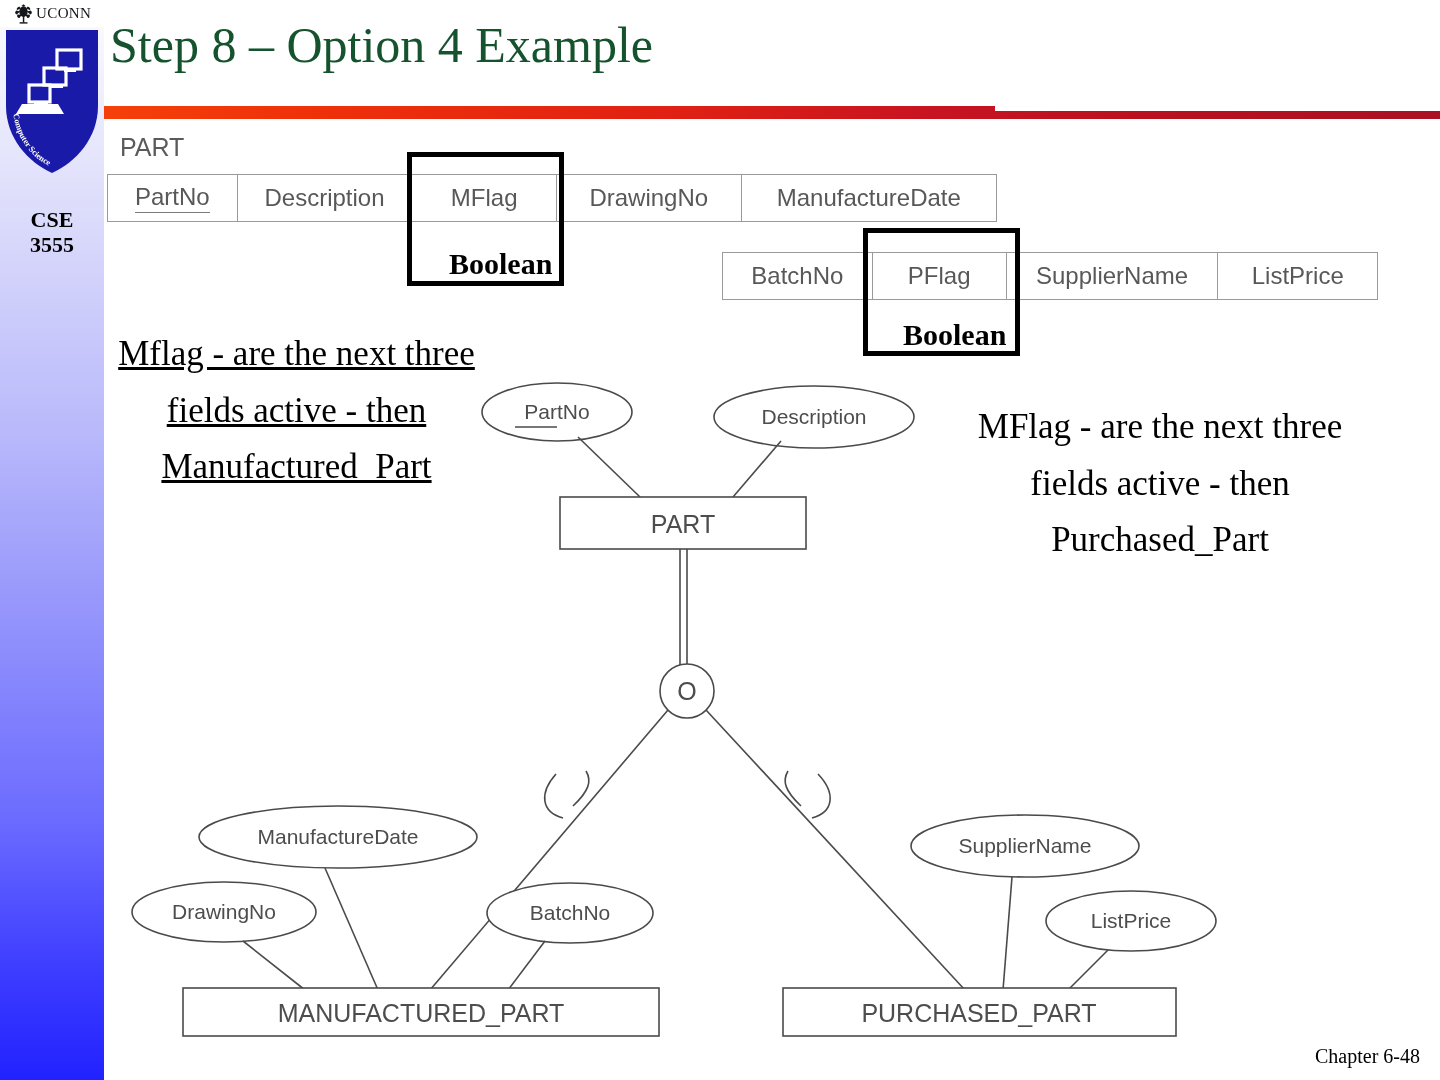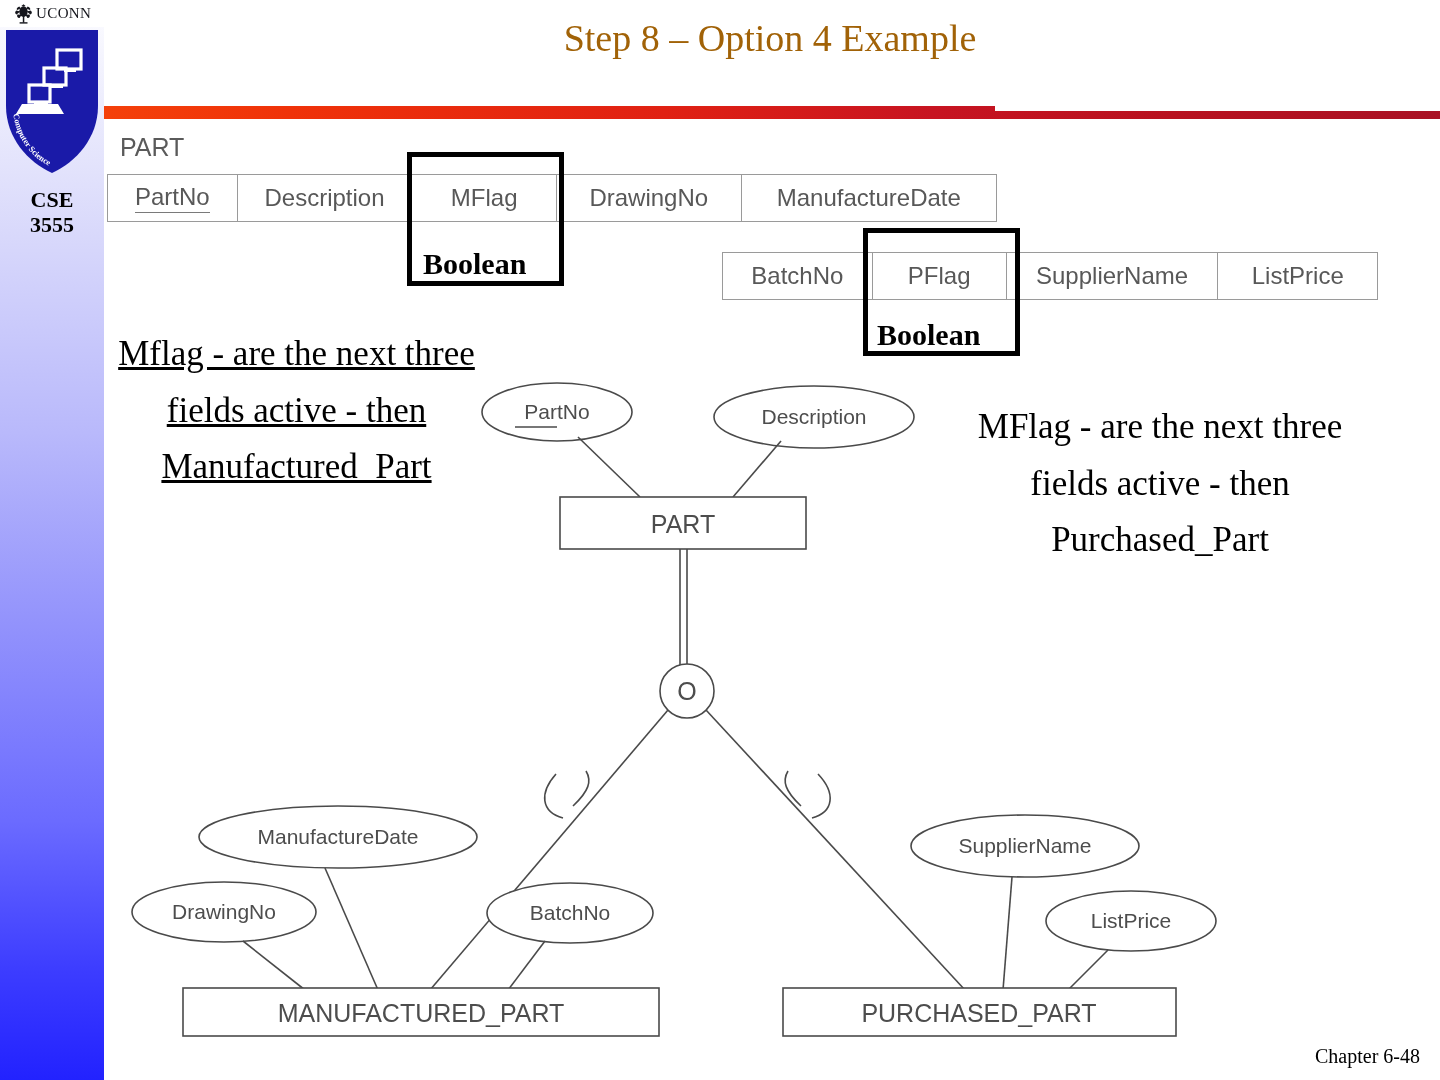--- a/index.html
+++ b/index.html
@@ -23,32 +23,31 @@
     box-sizing:border-box;
   }
   #uconn-word{
     font-family:"Liberation Serif", serif;
     font-size:15px;color:#15161c;letter-spacing:.4px;
   }
   #shield-wrap{
     position:absolute;left:4px;top:28px;width:96px;height:148px;
   }
   #cse-label{
-    position:absolute;left:0;top:188px;width:104px;
+    position:absolute;left:0;top:208px;width:104px;
     text-align:center;line-height:1.13;
     font-family:"Liberation Serif", serif;
     font-weight:bold;font-size:22px;color:#000;
   }
 
   
   #page-title{
     position:absolute;left:110px;top:16px;width:1320px;
-    text-align:center;
-    font-family:"Liberation Serif", serif;
-    font-size:38px;color:#a16207;font-weight:normal;
+    font-family:"Liberation Serif", serif;
+    font-size:50px;color:#14532d;font-weight:normal;
     letter-spacing:0px;
   }
   #rule{
     position:absolute;left:104px;top:106px;width:1336px;height:13px;
     background:linear-gradient(to right,#f4400a 0%,#ef3209 14%,#e02113 42%,#c71421 62%,#b8111f 80%,#a91124 100%);
   }
   #rule-notch{
     position:absolute;left:995px;top:106px;width:445px;height:5px;
     background:#ffffff;
   }
@@ -82,20 +81,21 @@
     position:absolute;
     border:5px solid #000;
     box-sizing:border-box;
     background:transparent;
   }
   .bool-label{
     position:absolute;
     font-family:"Liberation Serif", serif;
     font-weight:bold;font-size:30px;color:#000;
     white-space:nowrap;
+    margin-left:26px;
   }
 
   
   .note{
     position:absolute;text-align:center;
     font-family:"Liberation Serif", serif;
     font-size:35px;color:#000;line-height:1.62;
   }
 
   

